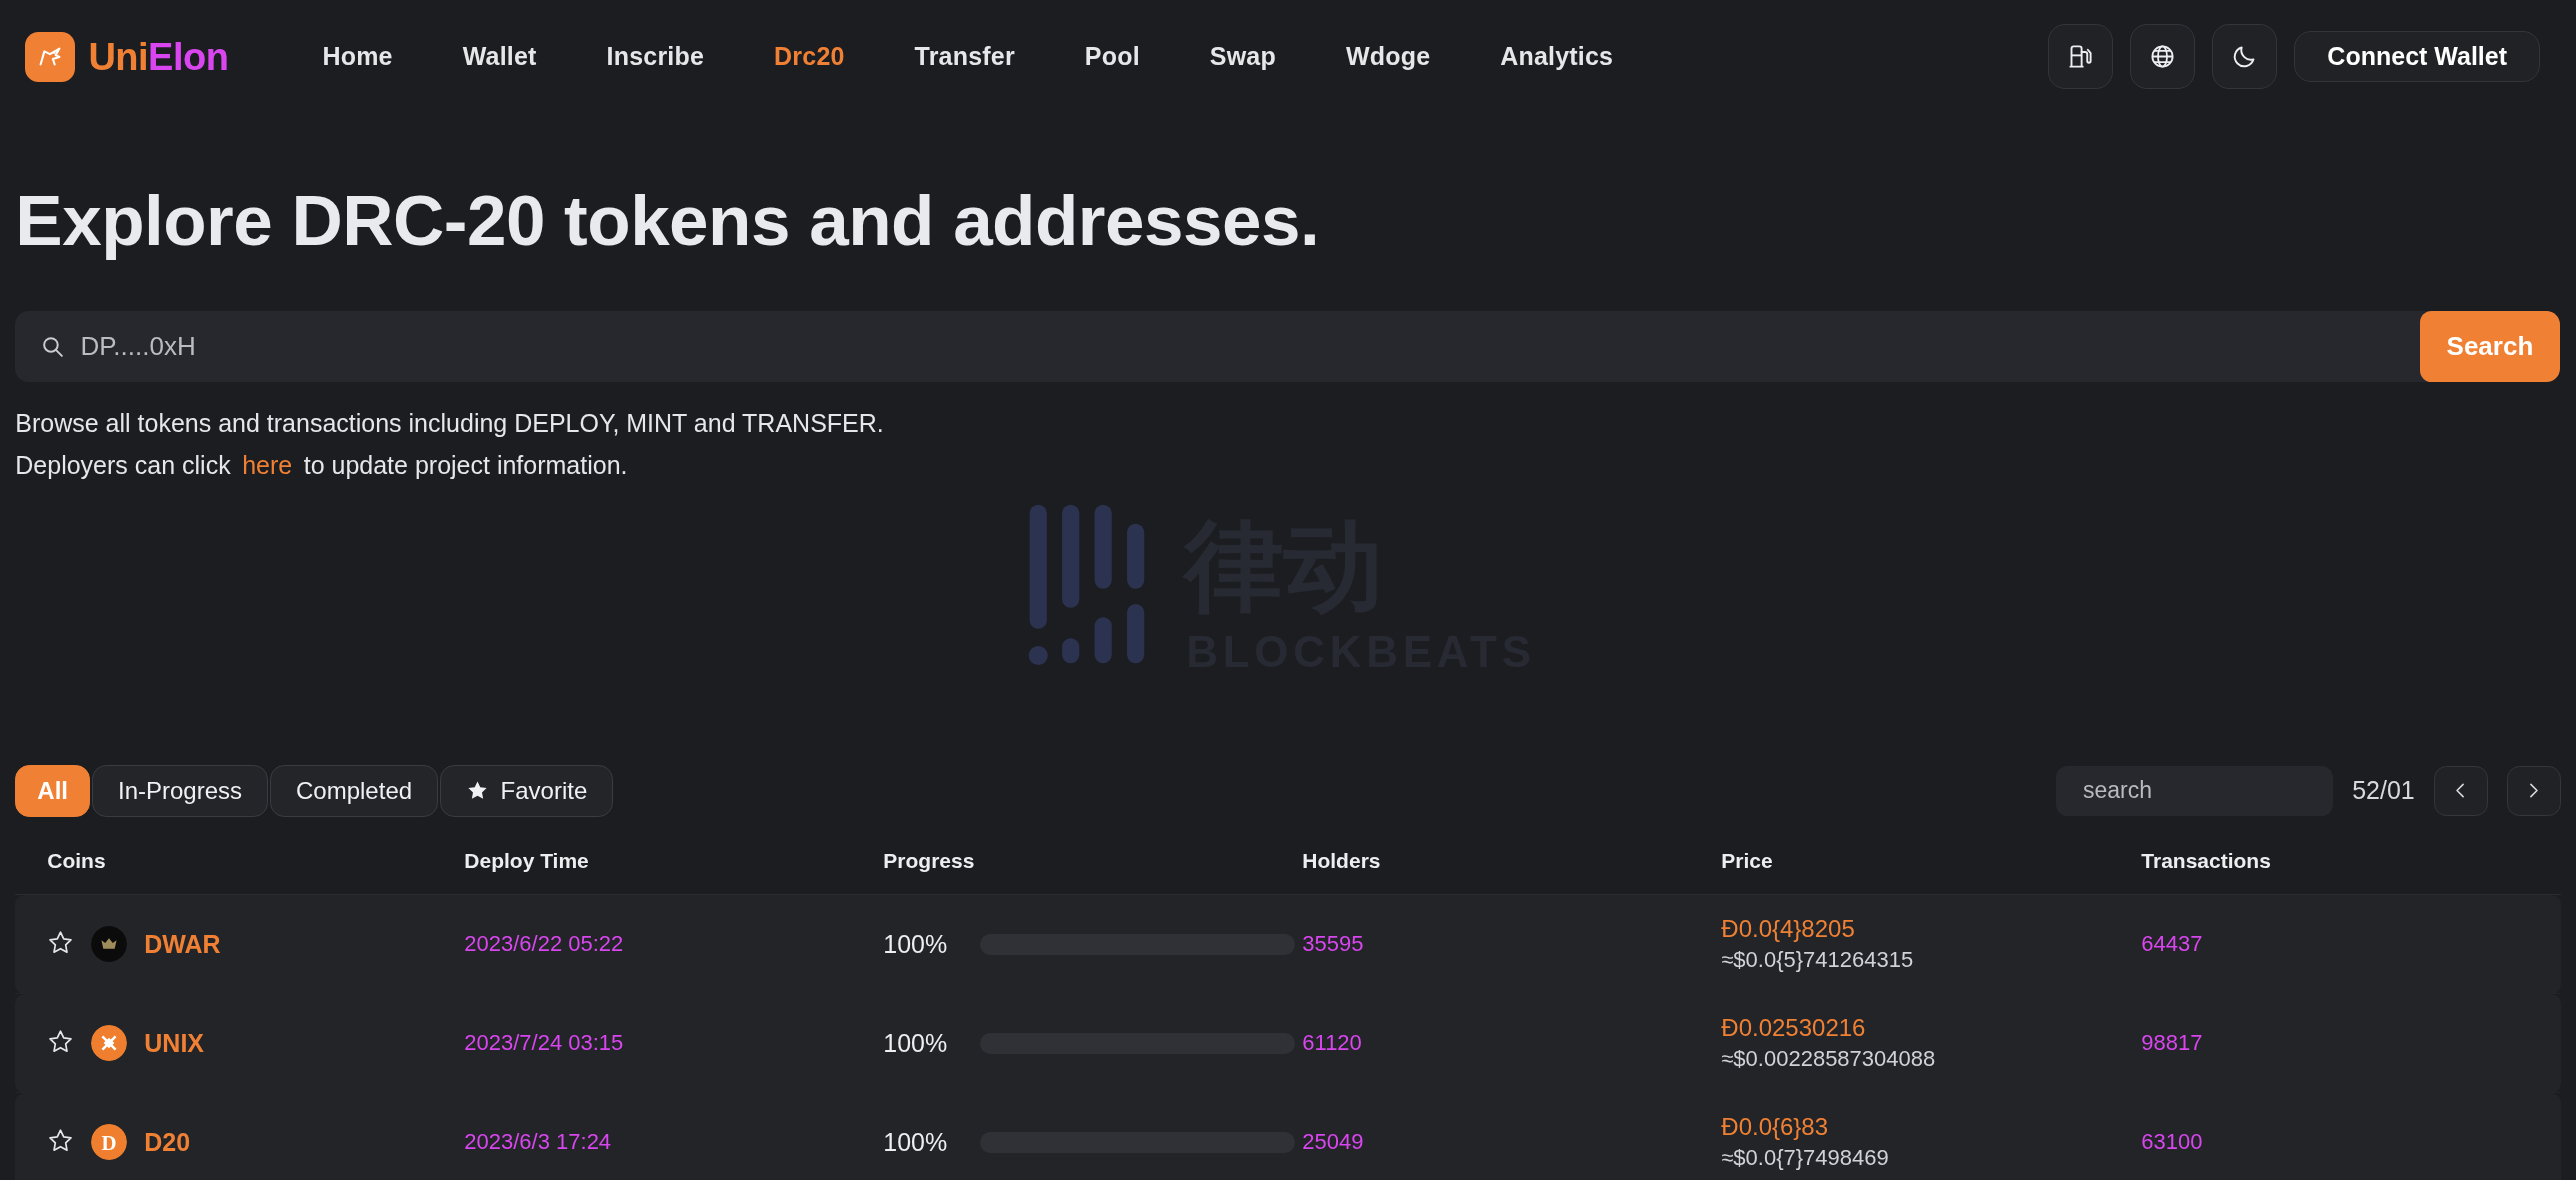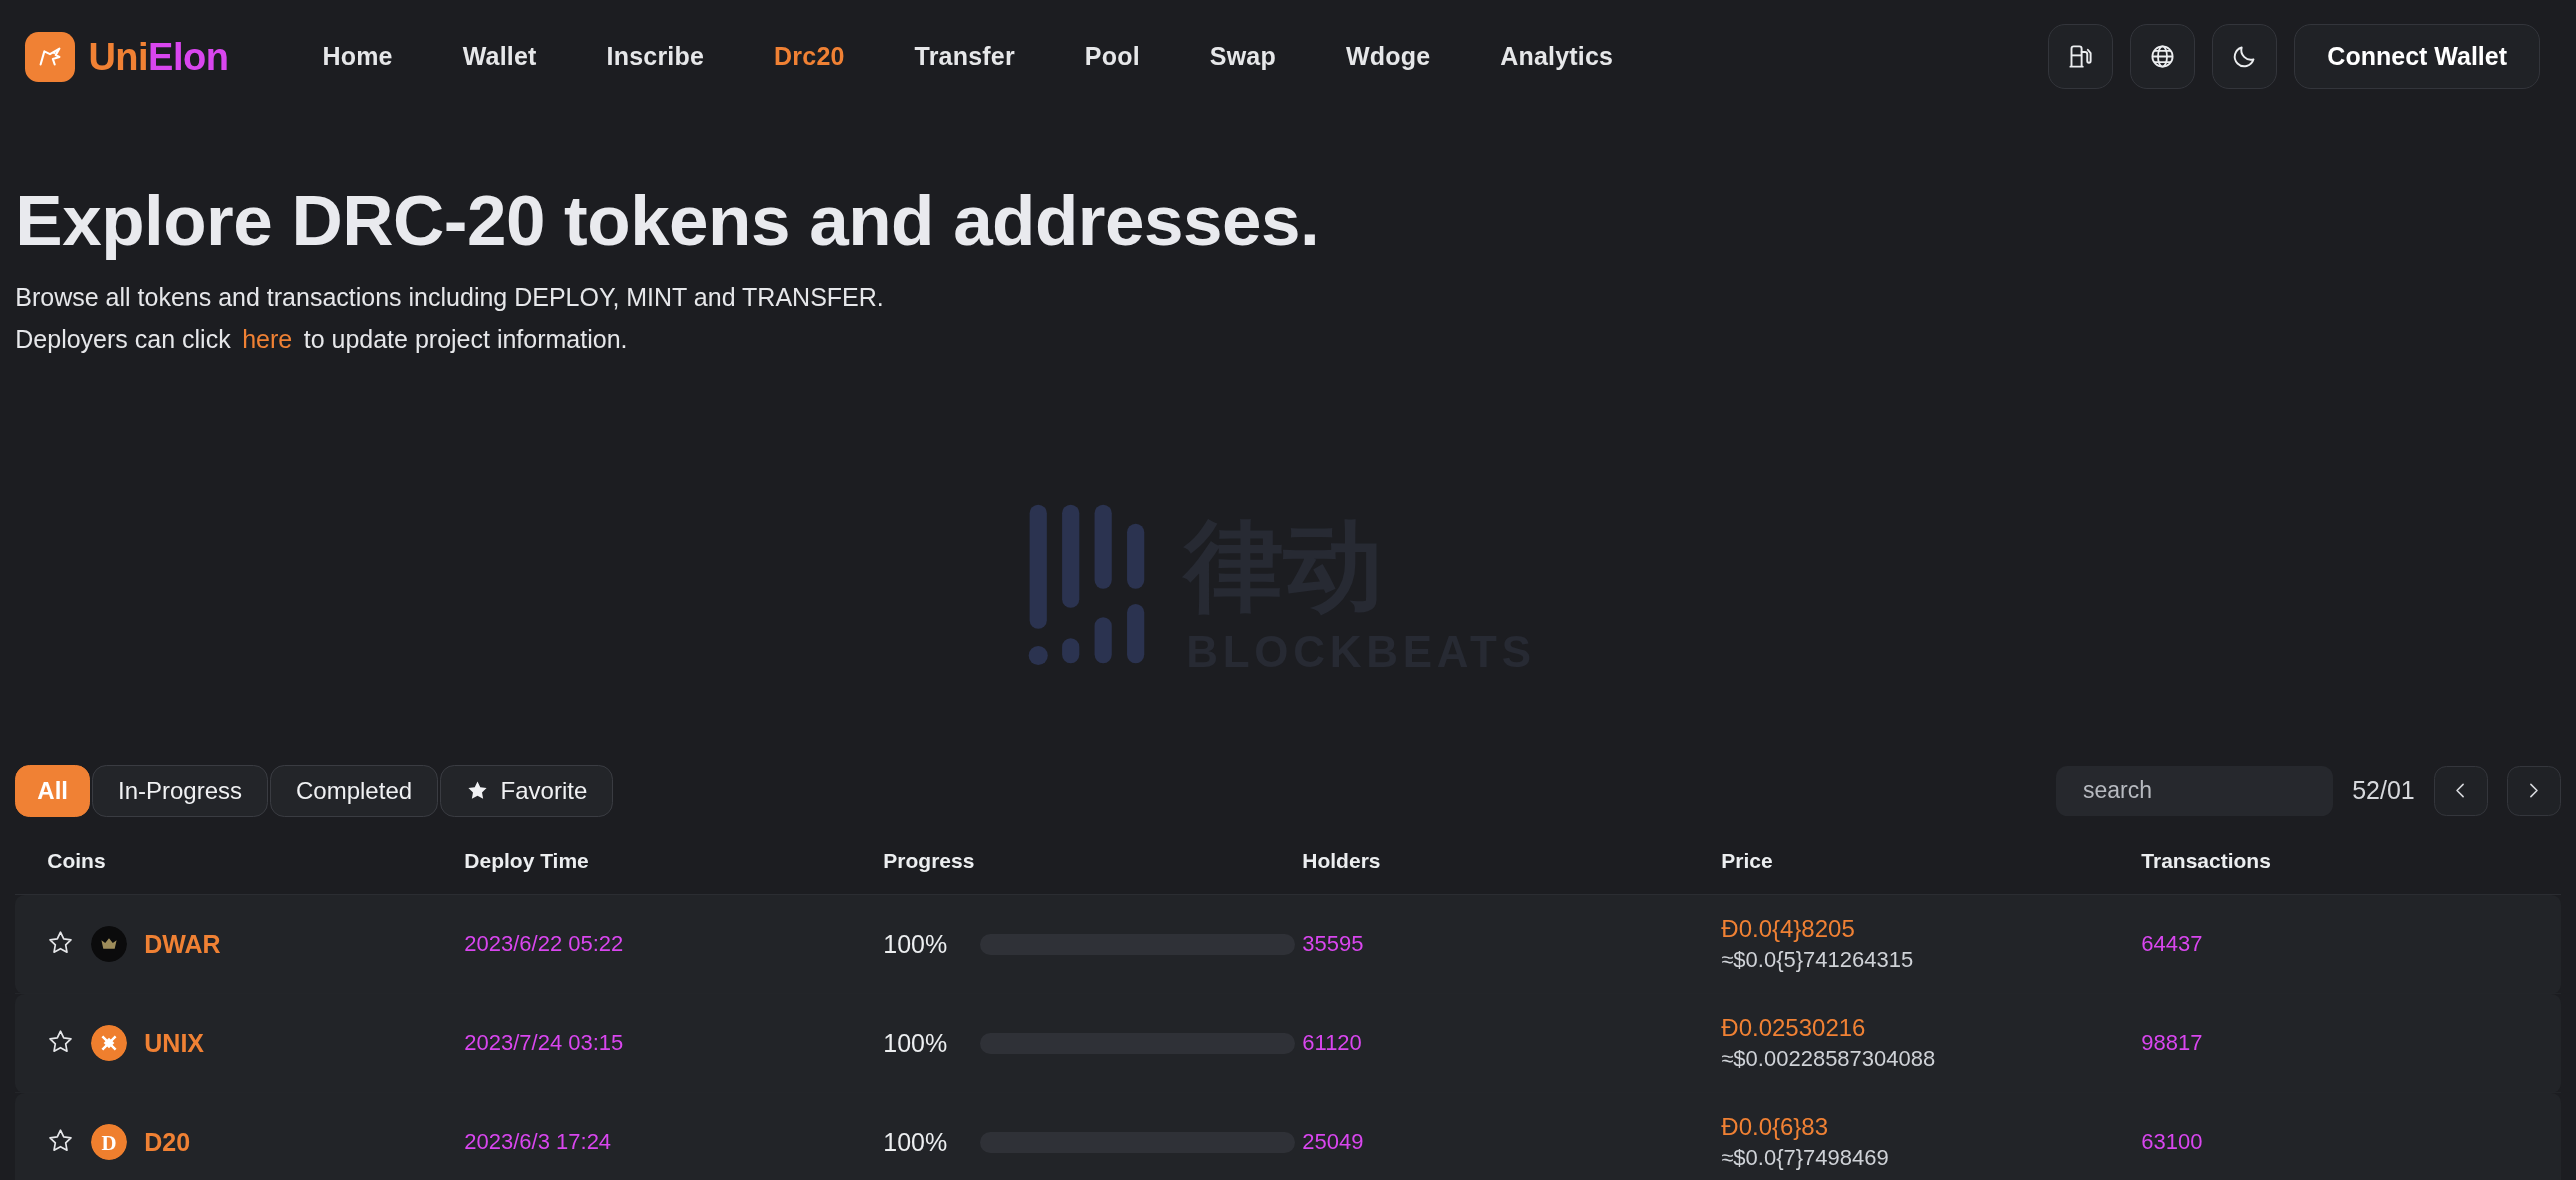--- a/index.html
+++ b/index.html
@@ -40,21 +40,21 @@
   .nav-link.active{ color:#f08134; }
 
   .nav-right{ margin-left:auto; display:flex; align-items:center; gap:17px; }
   .icon-btn{
     width:65px; height:65px; border-radius:17px;
     border:1px solid #33353b; background:#202226;
     display:flex; align-items:center; justify-content:center;
     cursor:pointer;
   }
   .connect-btn{
-    height:65px; padding:0 32px; border-radius:17px;
+    height:51px; padding:0 32px; border-radius:17px;
     border:1px solid #33353b; background:#202226;
     color:#fff; font-size:25px; font-weight:700;
     display:flex; align-items:center; cursor:pointer;
     white-space:nowrap;
   }
 
   
   .hero{ padding:0 15.3px; position:relative; z-index:3; }
   .hero-title{
     font-size:71px; font-weight:700; color:#e9eaee;
@@ -262,20 +262,30 @@
       <circle cx="17" cy="166" r="10"></circle>
     </g>
     <text x="170" y="108" font-family="'DejaVu Sans', sans-serif" font-size="104" font-weight="700" fill="#272a33">律动</text>
     <text x="172" y="178" font-family="'Liberation Sans', sans-serif" font-size="46" font-weight="700" letter-spacing="5" fill="#272a33">BLOCKBEATS</text>
   </svg>
 </div>
 
 <div class="hero">
   <h1 class="hero-title">Explore DRC-20 tokens and addresses.</h1>
 
+  <div class="search-row">
+    <span class="search-icon-wrap">
+      <svg width="25" height="25" viewBox="0 0 24 24" fill="none">
+        <circle cx="10.5" cy="10.5" r="6.5" stroke="#c9ccd1" stroke-width="1.9"></circle>
+        <path d="M15.5 15.5L21 21" stroke="#c9ccd1" stroke-width="1.9" stroke-linecap="round"></path>
+      </svg>
+    </span>
+    <input class="search-input" type="text" placeholder="DP.....0xH" style="">
+    <button class="search-btn">Search</button>
+  </div>
 
   <div class="hero-desc">
     <p>Browse all tokens and transactions including DEPLOY, MINT and TRANSFER.</p>
     <p>
       <span>Deployers can click</span><span class="here-link">here</span><span>to update project information.</span>
     </p>
   </div>
 </div>
 
 <div class="panel">

